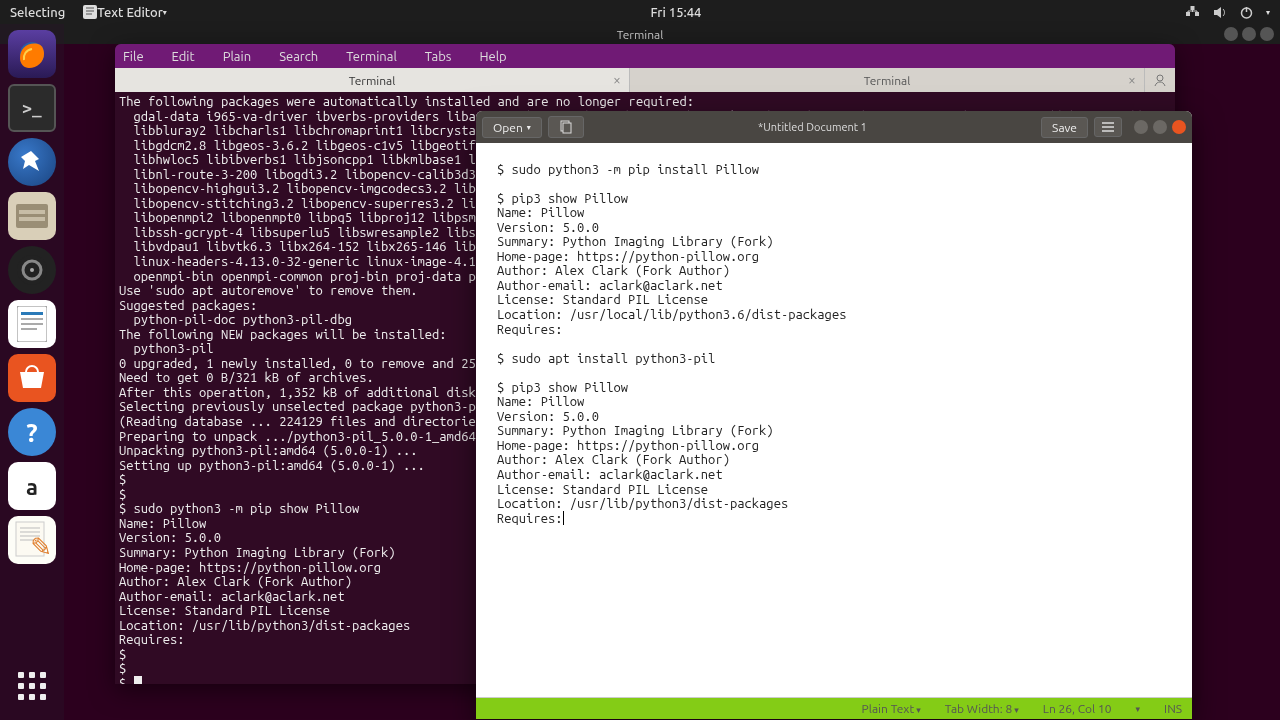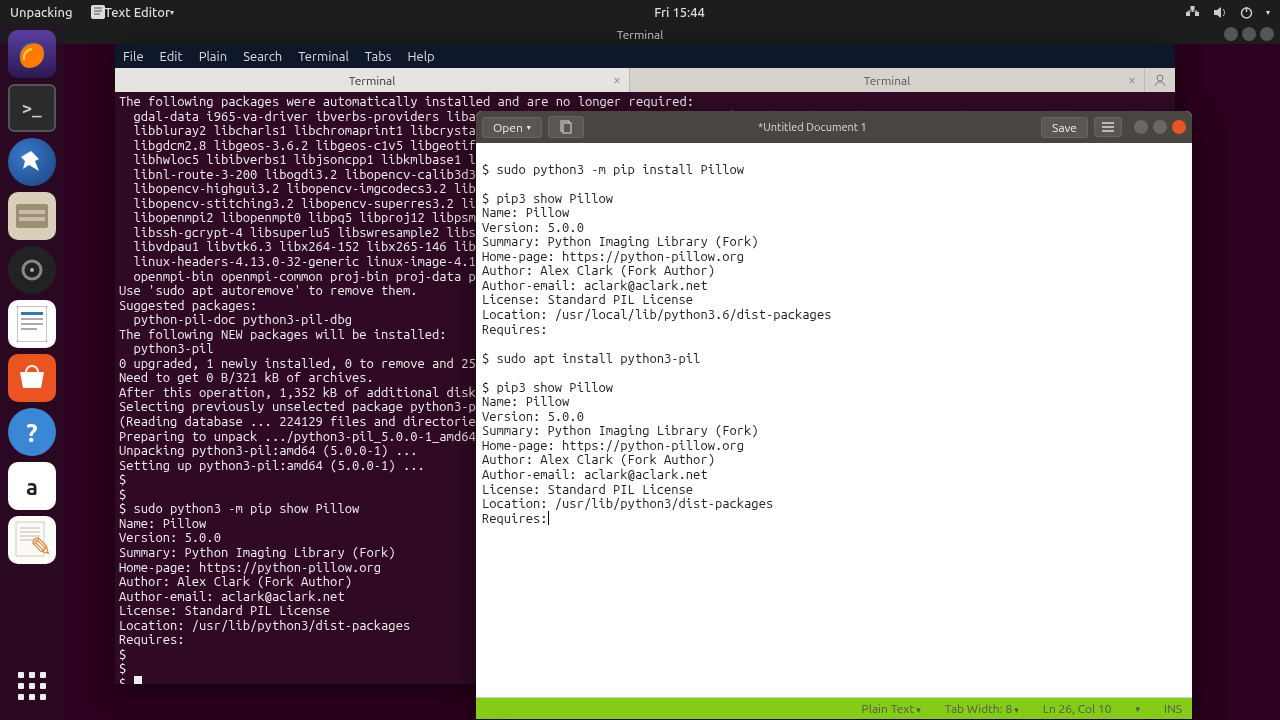--- a/index.html
+++ b/index.html
@@ -64,22 +64,22 @@
 .icon-gedit::after { content: "✎"; color: #e08030; font-size: 26px; position: absolute; right: 4px; bottom: 2px; }
 
 
 .term-window {
   position: absolute; left: 115px; top: 44px; width: 1060px; height: 640px;
   background: #2e3436; color: #fff;
   border-radius: 6px 6px 0 0;
   box-shadow: 0 6px 24px rgba(0,0,0,0.5);
 }
 .menubar {
-  height: 24px; background: #0f172a; color: #ddd;
-  display: flex; align-items: center; padding: 0 8px; gap: 16px;
+  height: 24px; background: #701a75; color: #ddd;
+  display: flex; align-items: center; padding: 0 8px; gap: 28px;
   font-size: 13px; border-radius: 6px 6px 0 0;
 }
 .tabbar { height: 24px; background: #d6d2cc; display: flex; }
 .tab {
   flex: 1; display: flex; align-items: center; justify-content: center;
   position: relative; font-size: 12px; color: #555;
   border-right: 1px solid #bbb;
 }
 .tab.active { background: #e6e4e0; color: #333; }
 .tab .close { position: absolute; right: 8px; color: #888; font-size: 14px; }
@@ -110,38 +110,38 @@
   background: #5a5753; border: 1px solid #666; color: #eee;
   padding: 3px 10px; border-radius: 3px; font-size: 12px; display: flex; gap: 4px; align-items: center;
 }
 .hdr-title { flex: 1; text-align: center; font-size: 11px; color: #ddd; }
 .hdr-winbtns { display: flex; gap: 5px; margin-left: 6px; }
 .hdr-winbtns .wb { width: 14px; height: 14px; border-radius: 50%; background: #6b6864; }
 .hdr-winbtns .wb.close { background: #e95420; }
 .gedit-body {
   flex: 1; background: #fff; color: #222;
   font: 13px/1.12 "Ubuntu Mono", Menlo, Consolas, monospace;
-  padding: 4px 6px; white-space: pre; overflow: hidden;
+  padding: 4px 21px; white-space: pre; overflow: hidden;
 }
 .gedit-caret { display: inline-block; width: 1px; height: 14px; background: #000; vertical-align: text-bottom; }
 .gedit-status {
   height: 22px; background: #84cc16; border-top: 1px solid #ccc;
   display: flex; align-items: center; justify-content: flex-end;
   font-size: 12px; color: #555; padding: 0 10px; gap: 24px;
 }
 .gedit-status .drop::after { content: " ▾"; font-size: 9px; }
 
 svg { display: block; }
 </style>
 </head>
 <body>
 
 <div class="topbar">
   <div class="left">
-    <span>Unpacking</span>
+    <span>Selecting</span>
     <span class="app">
       <span>
         <svg width="14" height="14">
             <rect width="14" height="14" rx="2" fill="#ddd"></rect>
             <path d="M3 3h8M3 6h8M3 9h6" stroke="#555" stroke-width="1.2"></path>
           </svg>
       </span>
       <span>Text Editor</span>
       <span style="font-size:8px">▾</span>
     </span>

